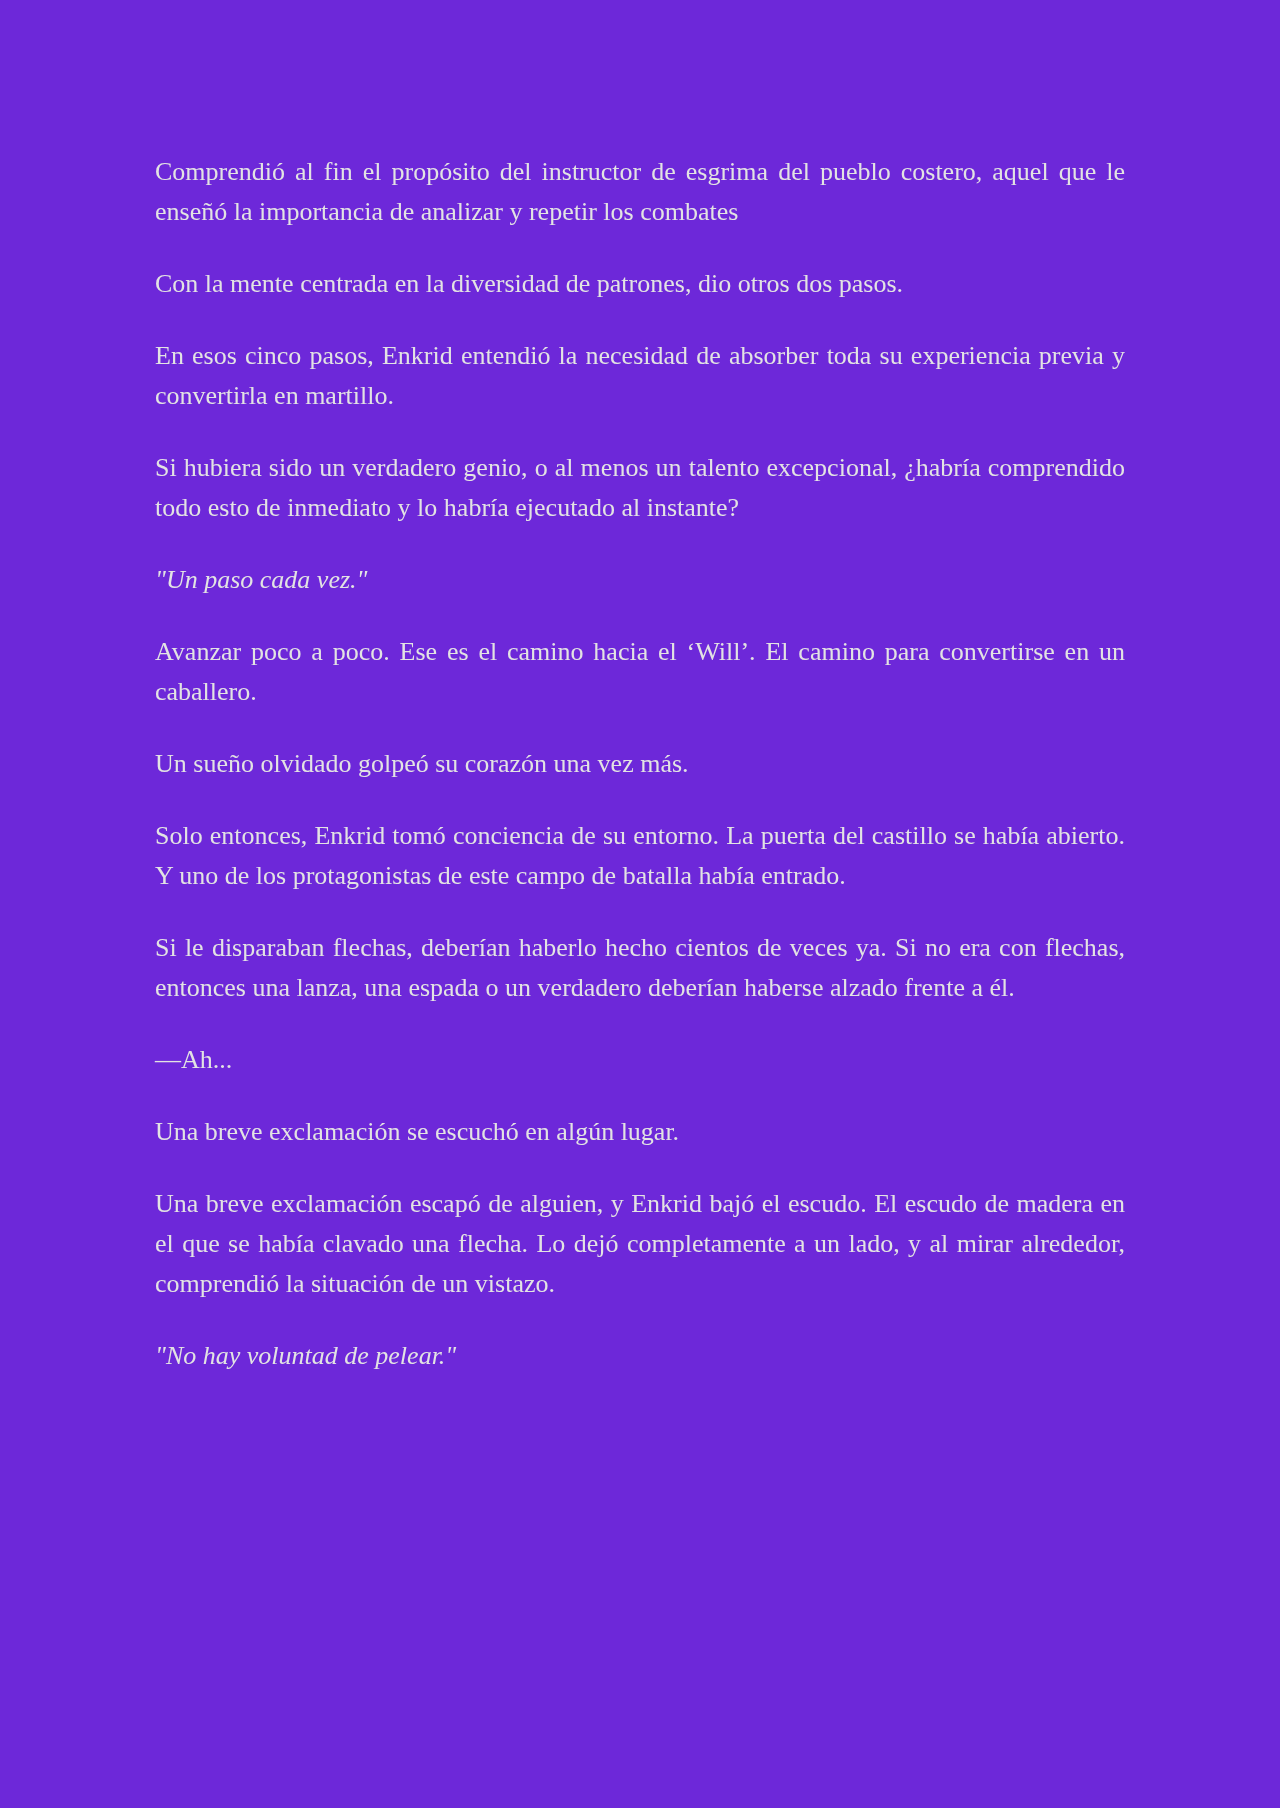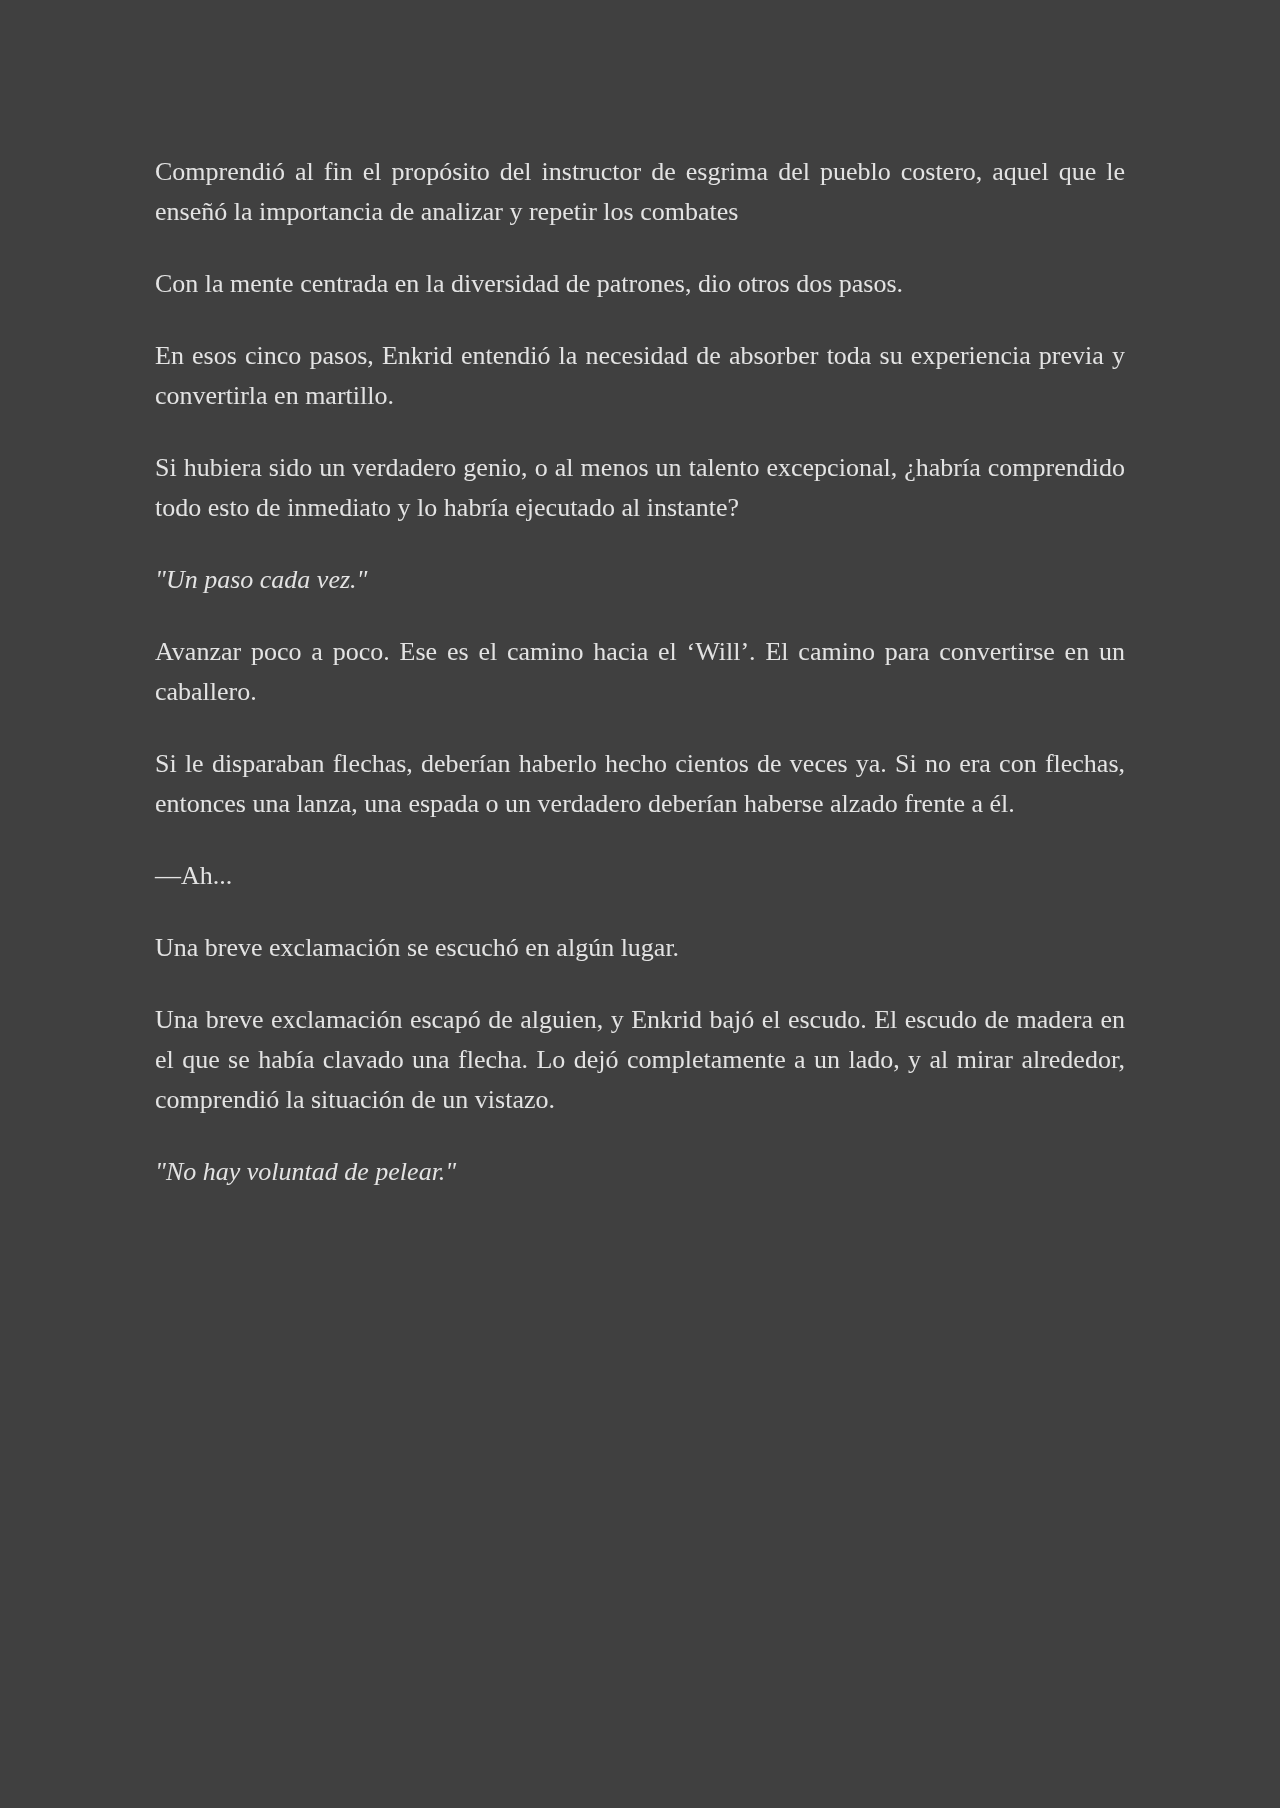--- a/index.html
+++ b/index.html
@@ -9,21 +9,21 @@
   body {
     width: 1280px;
     height: 1808px;
     background: #282828;
     font-family: "Liberation Serif", "DejaVu Serif", serif;
     overflow: hidden;
   }
   .reader-page {
     width: 1280px;
     height: 1808px;
-    background: #404040;
+    background: #6d28d9;
   }
   .text-column {
     width: 970px;
     margin: 0 auto;
     padding-top: 152px;
     color: #e3e3e3;
     font-size: 26px;
     line-height: 40px;
     text-align: justify;
   }
@@ -40,19 +40,21 @@
 <body style="background: rgb(40, 40, 40);">
 
 <main class="reader-page">
   <div class="text-column" style="color: rgb(227, 227, 227);">
       <p>Comprendió al fin el propósito del instructor de esgrima del pueblo costero, aquel que le enseñó la importancia de analizar y repetir los combates</p>
       <p>Con la mente centrada en la diversidad de patrones, dio otros dos pasos.</p>
       <p>En esos cinco pasos, Enkrid entendió la necesidad de absorber toda su experiencia previa y convertirla en martillo.</p>
       <p>Si hubiera sido un verdadero genio, o al menos un talento excepcional, ¿habría comprendido todo esto de inmediato y lo habría ejecutado al instante?</p>
       <p class="italic">"Un paso cada vez."</p>
       <p>Avanzar poco a poco. Ese es el camino hacia el ‘Will’. El camino para convertirse en un caballero.</p>
+      <p>Un sueño olvidado golpeó su corazón una vez más.</p>
+      <p>Solo entonces, Enkrid tomó conciencia de su entorno. La puerta del castillo se había abierto. Y uno de los protagonistas de este campo de batalla había entrado.</p>
       <p>Si le disparaban flechas, deberían haberlo hecho cientos de veces ya. Si no era con flechas, entonces una lanza, una espada o un verdadero deberían haberse alzado frente a él.</p>
       <p>—Ah...</p>
       <p>Una breve exclamación se escuchó en algún lugar.</p>
       <p>Una breve exclamación escapó de alguien, y Enkrid bajó el escudo. El escudo de madera en el que se había clavado una flecha. Lo dejó completamente a un lado, y al mirar alrededor, comprendió la situación de un vistazo.</p>
       <p class="italic">"No hay voluntad de pelear."</p>
     </div>
 </main>
 
 </body></html>

